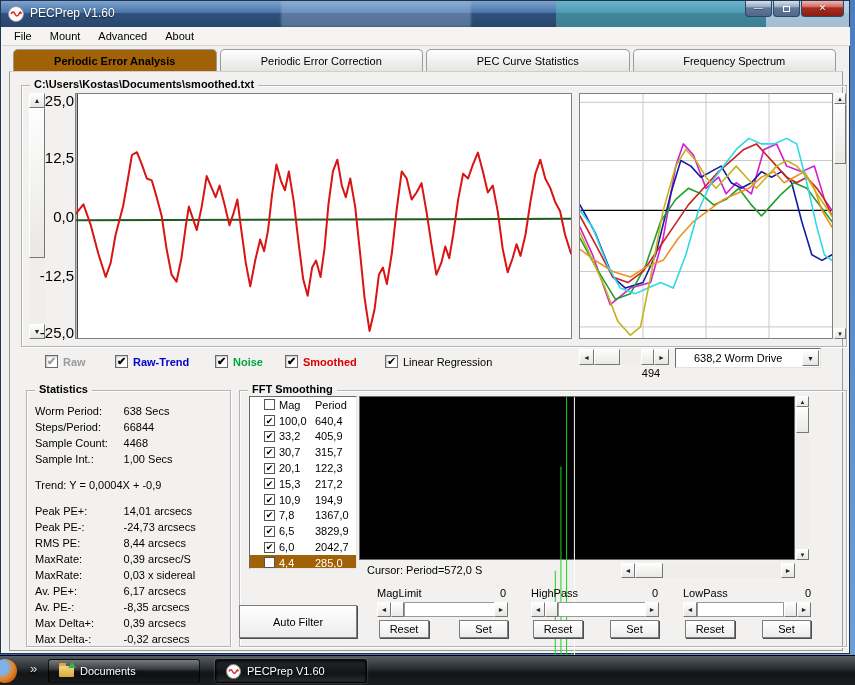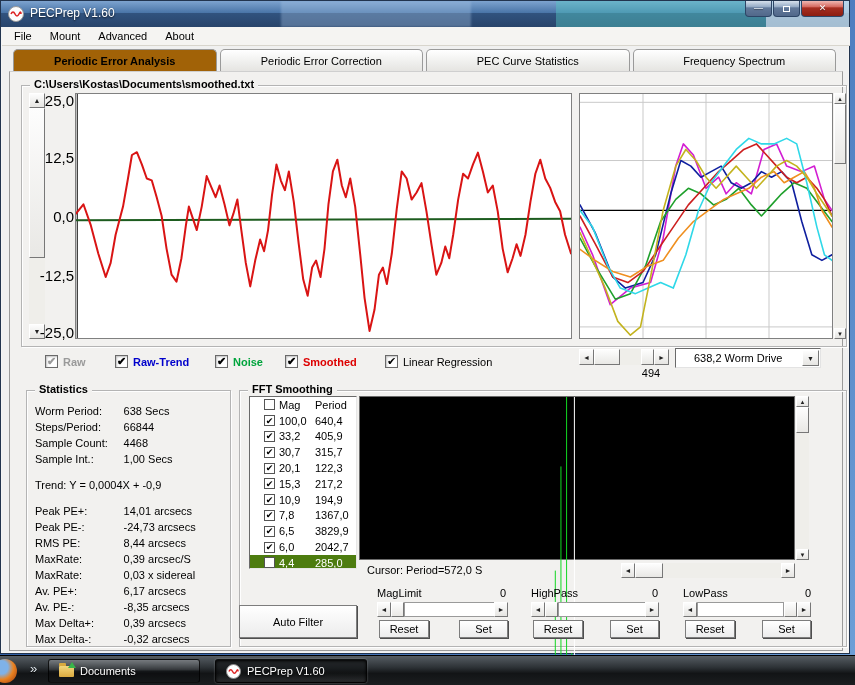--- a/index.html
+++ b/index.html
@@ -61,21 +61,21 @@
   .srow{display:flex;height:16px;align-items:flex-end;padding:0 8px}
   .srow .sval{margin-left:auto;text-align:left;width:100px}
   .srow .slab{width:90px}
   
   .listbox{background:#fff;border:1px solid;border-color:#6a6a6a #e7e7e7 #e7e7e7 #6a6a6a;overflow:hidden}
   .lrow{display:flex;align-items:center;height:15.8px;padding-left:14px}
   .lrow .cbx{width:11px;height:11px;background:#fff;border:1px solid #555;display:inline-flex;align-items:center;justify-content:center;font-size:9px;margin-right:4px;flex:none}
   .lrow .cbx.on::after{content:"✔"}
   .lrow .mag{width:36px}
   .lrow .per{flex:1}
-  .lrow.sel{background:#4d7c0f;color:#fff}
+  .lrow.sel{background:#a16207;color:#fff}
   
   .btn{background:linear-gradient(180deg,#ffffff,#ececec);border:1px solid #7d7d7d;
        box-shadow:1px 1px 0 #4e4e4e;display:flex;align-items:center;justify-content:center;font-size:11px}
   
   .slabel{position:absolute;font-size:11px}
   .sval0{position:absolute;font-size:11px;text-align:right}
   
   .taskbar{position:absolute;left:0;top:655px;width:855px;height:30px;
            background:linear-gradient(180deg,#565d63,#2c3135 40%,#121416 60%,#1b1e20);border-top:1px solid #000}
   .task-btn{position:absolute;top:3px;height:24px;border-radius:3px;border:1px solid rgba(0,0,0,.8);

